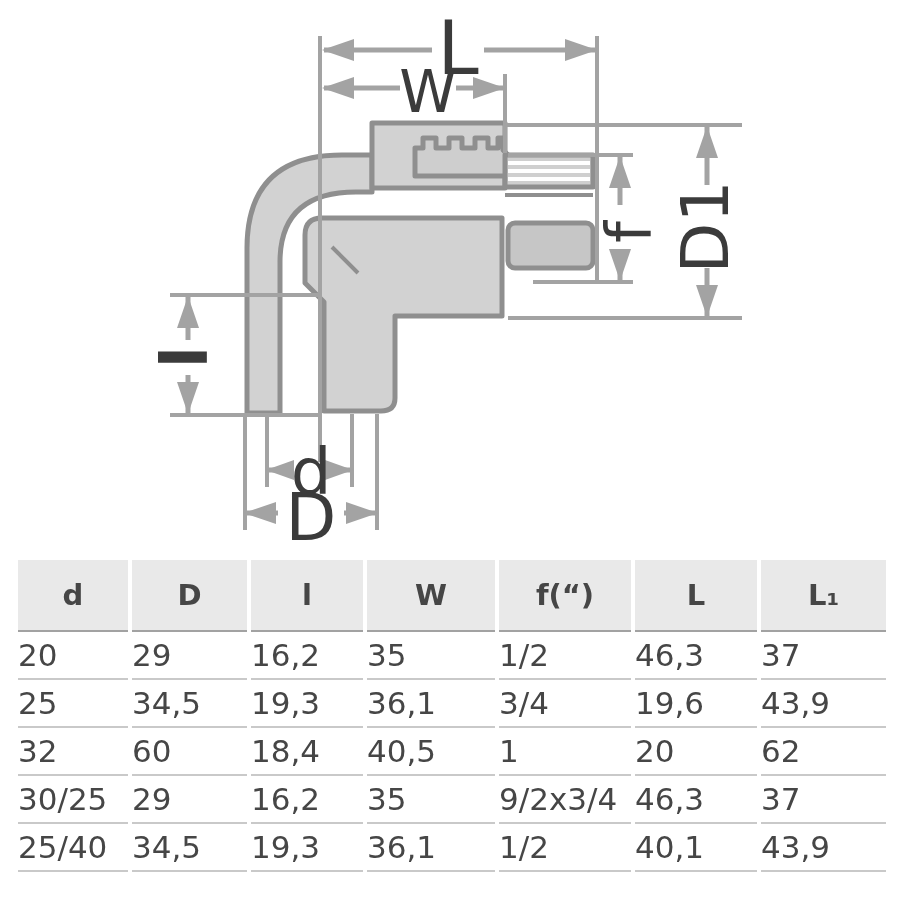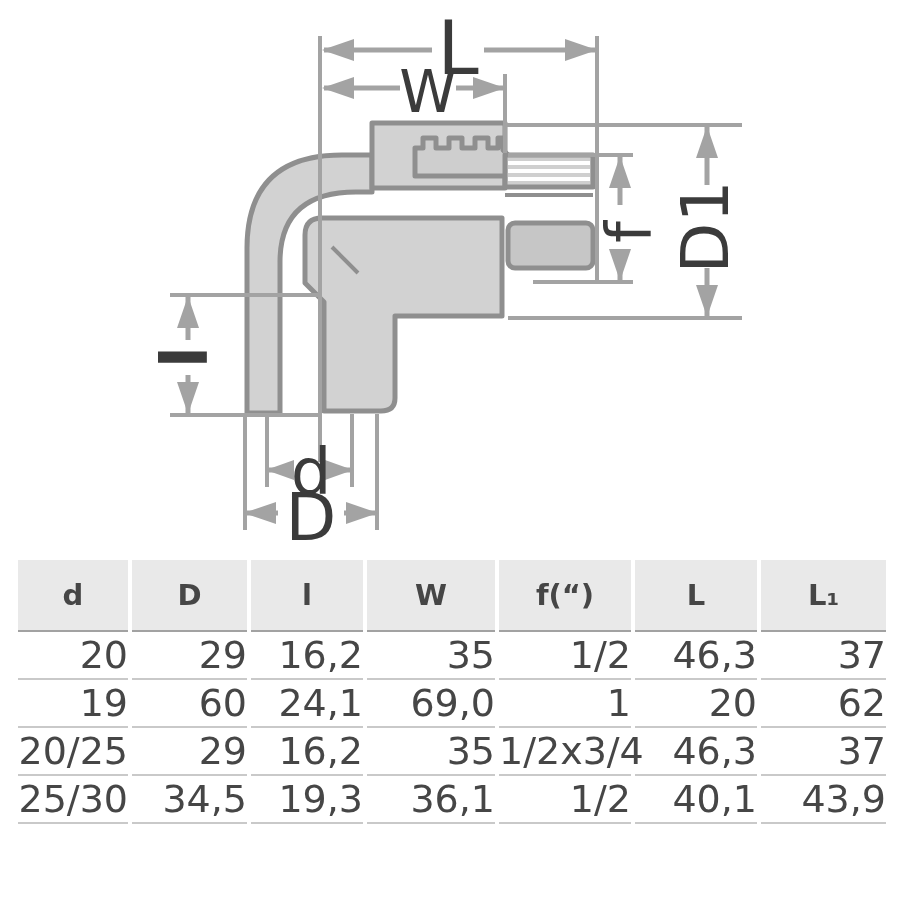--- a/index.html
+++ b/index.html
@@ -1,21 +1,21 @@
 <!DOCTYPE html>
 <html><head>
 <meta charset="utf-8">
 <style>
   html,body{margin:0;padding:0;background:#ffffff;}
   body{width:900px;height:900px;font-family:"DejaVu Sans","Liberation Sans",sans-serif;overflow:hidden;}
   .diagram-wrap{width:900px;height:556px;position:relative;}
   svg{display:block;}
   .spec-table{border-collapse:separate;border-spacing:4px 0;table-layout:fixed;width:872px;margin:4px 0 0 14px;color:#464646;}
   .spec-table th{background:#e9e9e9;font-weight:bold;font-size:29px;height:70px;text-align:center;vertical-align:middle;border-bottom:2px solid #a2a2a2;padding:0;}
-  .spec-table td{font-size:38px;height:46px;text-align:right;vertical-align:middle;border-bottom:2px solid #c9c9c9;padding:0;font-family:"DejaVu Sans","Liberation Sans",sans-serif;}
+  .spec-table td{font-size:31px;height:46px;text-align:left;vertical-align:middle;border-bottom:2px solid #c9c9c9;padding:0;font-family:"DejaVu Sans","Liberation Sans",sans-serif;}
   .spec-table col:nth-child(1){width:110px;}
   .spec-table col:nth-child(2){width:115px;}
   .spec-table col:nth-child(3){width:112px;}
   .spec-table col:nth-child(4){width:128px;}
   .spec-table col:nth-child(5){width:132px;}
   .spec-table col:nth-child(6){width:122px;}
   .spec-table col:nth-child(7){width:125px;}
   .dim-label{fill:#3b3b3b;font-family:"DejaVu Sans","Liberation Sans",sans-serif;}
 </style>
 </head>
@@ -134,39 +134,48 @@
       <tr>
         <td>20</td>
         <td>29</td>
         <td>16,2</td>
         <td>35</td>
         <td>1/2</td>
         <td>46,3</td>
         <td>37</td>
       </tr>
       <tr>
-        <td>19</td>
+        <td>25</td>
+        <td>34,5</td>
+        <td>19,3</td>
+        <td>36,1</td>
+        <td>3/4</td>
+        <td>19,6</td>
+        <td>43,9</td>
+      </tr>
+      <tr>
+        <td>32</td>
         <td>60</td>
-        <td>24,1</td>
-        <td>69,0</td>
+        <td>18,4</td>
+        <td>40,5</td>
         <td>1</td>
         <td>20</td>
         <td>62</td>
       </tr>
       <tr>
-        <td>20/25</td>
+        <td>30/25</td>
         <td>29</td>
         <td>16,2</td>
         <td>35</td>
-        <td>1/2x3/4</td>
+        <td>9/2x3/4</td>
         <td>46,3</td>
         <td>37</td>
       </tr>
       <tr>
-        <td>25/30</td>
+        <td>25/40</td>
         <td>34,5</td>
         <td>19,3</td>
         <td>36,1</td>
         <td>1/2</td>
         <td>40,1</td>
         <td>43,9</td>
       </tr>
     </tbody>
 </table>
 

